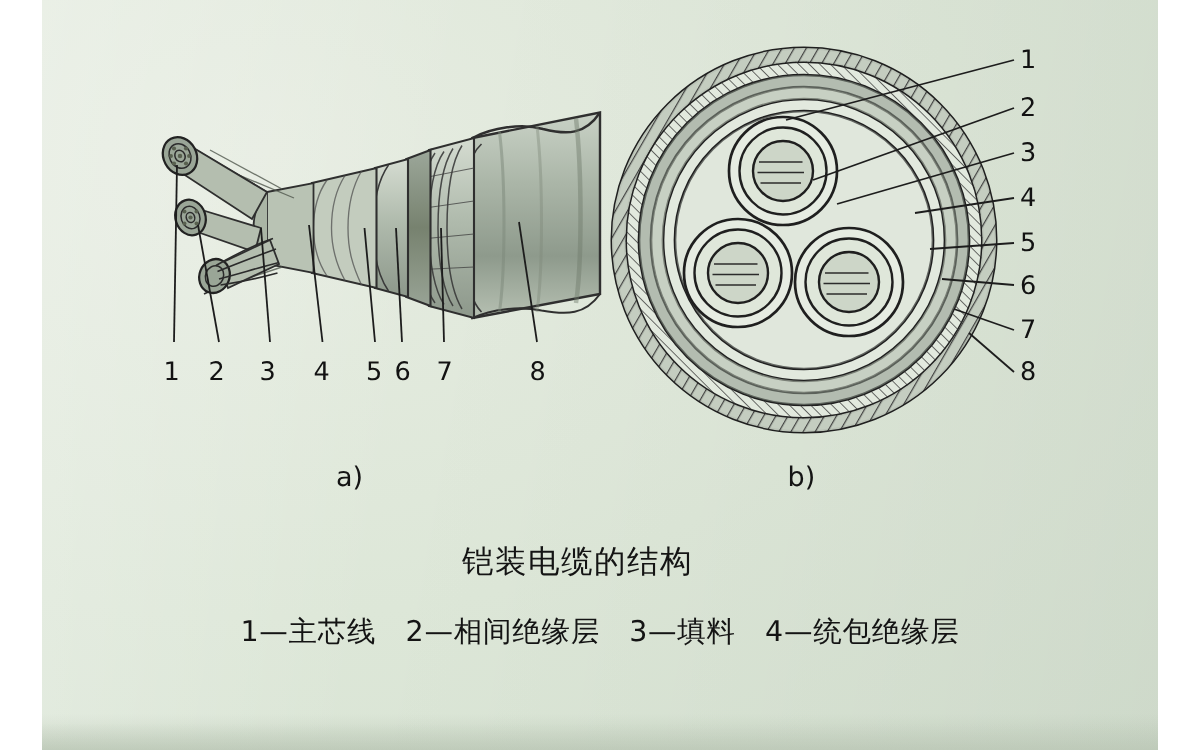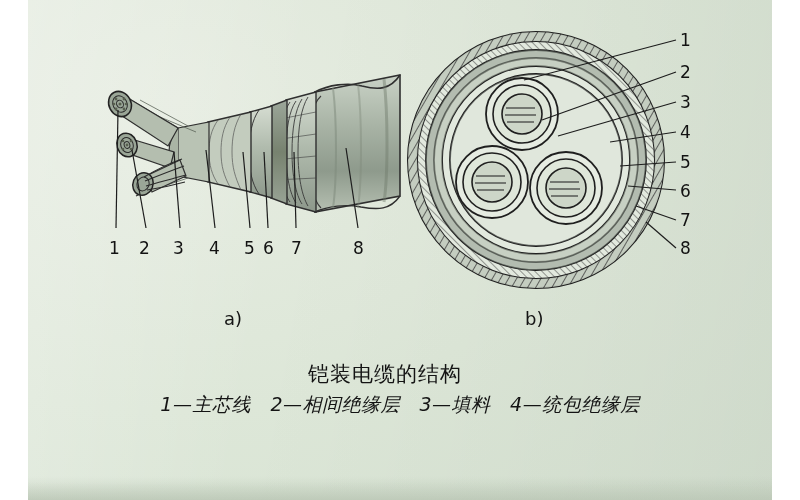--- a/index.html
+++ b/index.html
@@ -83,21 +83,21 @@
   }
   .caption-line {
     position: absolute;
     left: 0;
     width: 744px;
     text-align: center;
     font-size: 19px;
     color: #141414;
     letter-spacing: 0.5px;
   }
-  .caption-line.l1 { top: 392px; font-style: italic; }
+  .caption-line.l1 { top: 408px; }
   .caption-line.l2 { top: 447px; }
   .fade-bottom {
     position: absolute;
     left: 0;
     bottom: 0;
     width: 744px;
     height: 18px;
     background: linear-gradient(180deg, rgba(222,231,217,0) 0%, rgba(205,216,200,0.85) 100%);
     pointer-events: none;
   }

